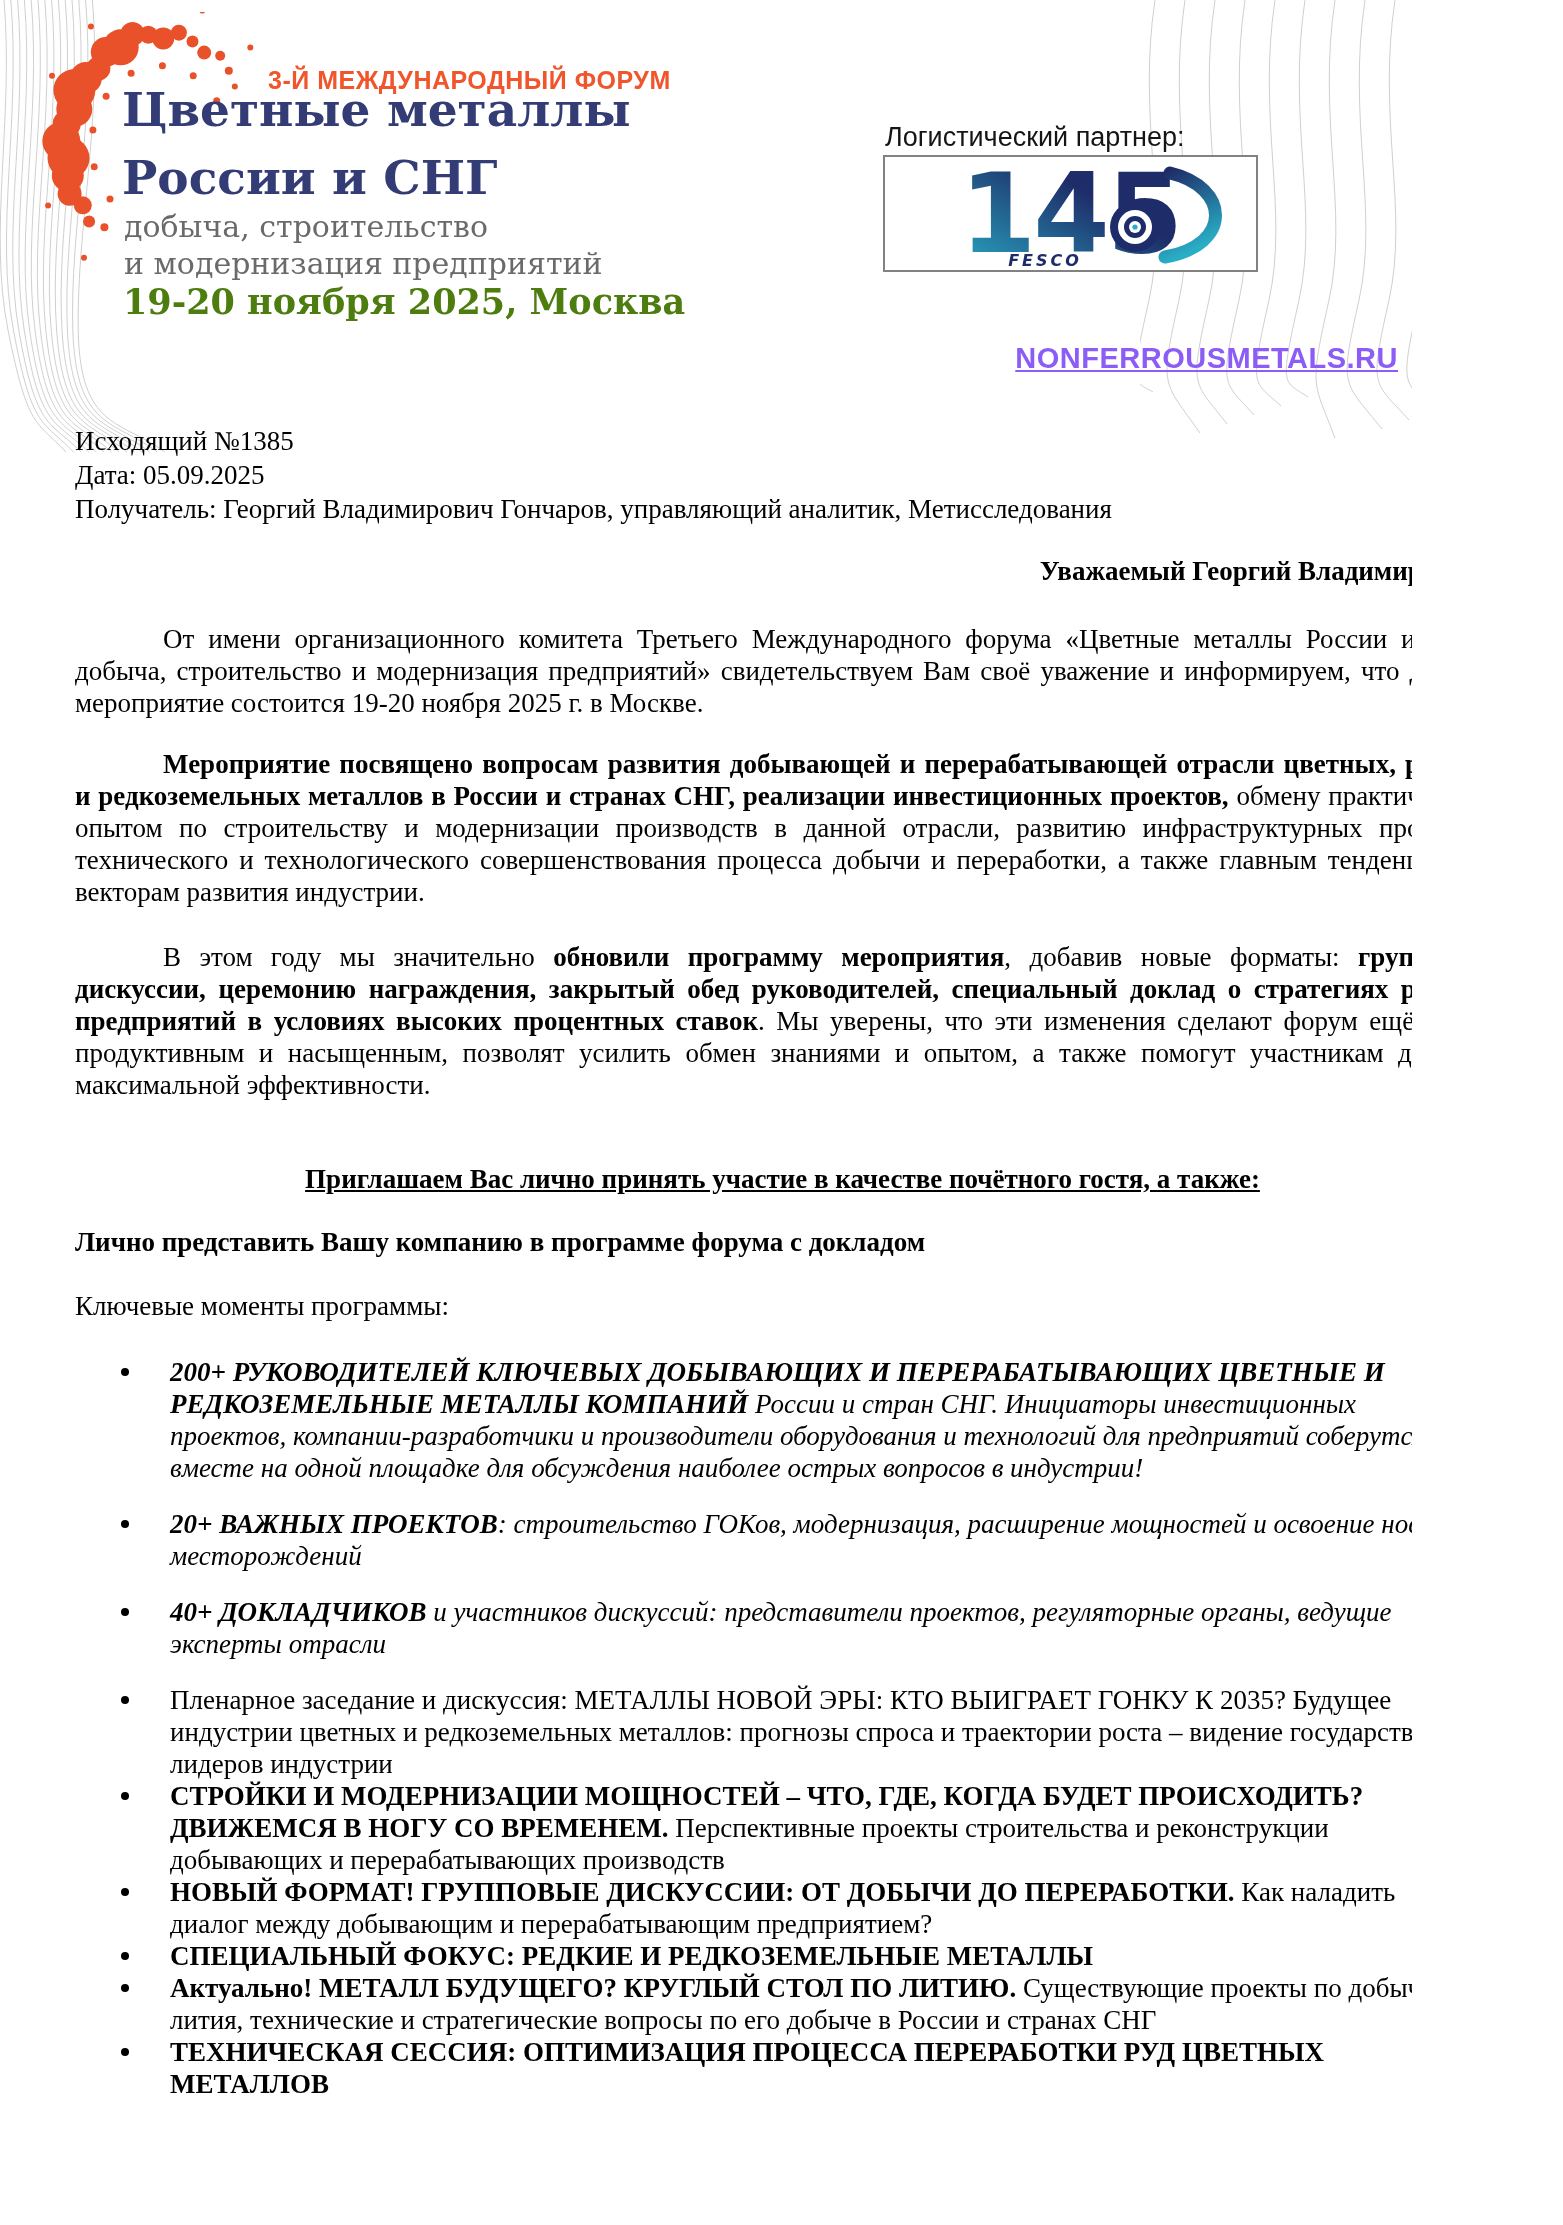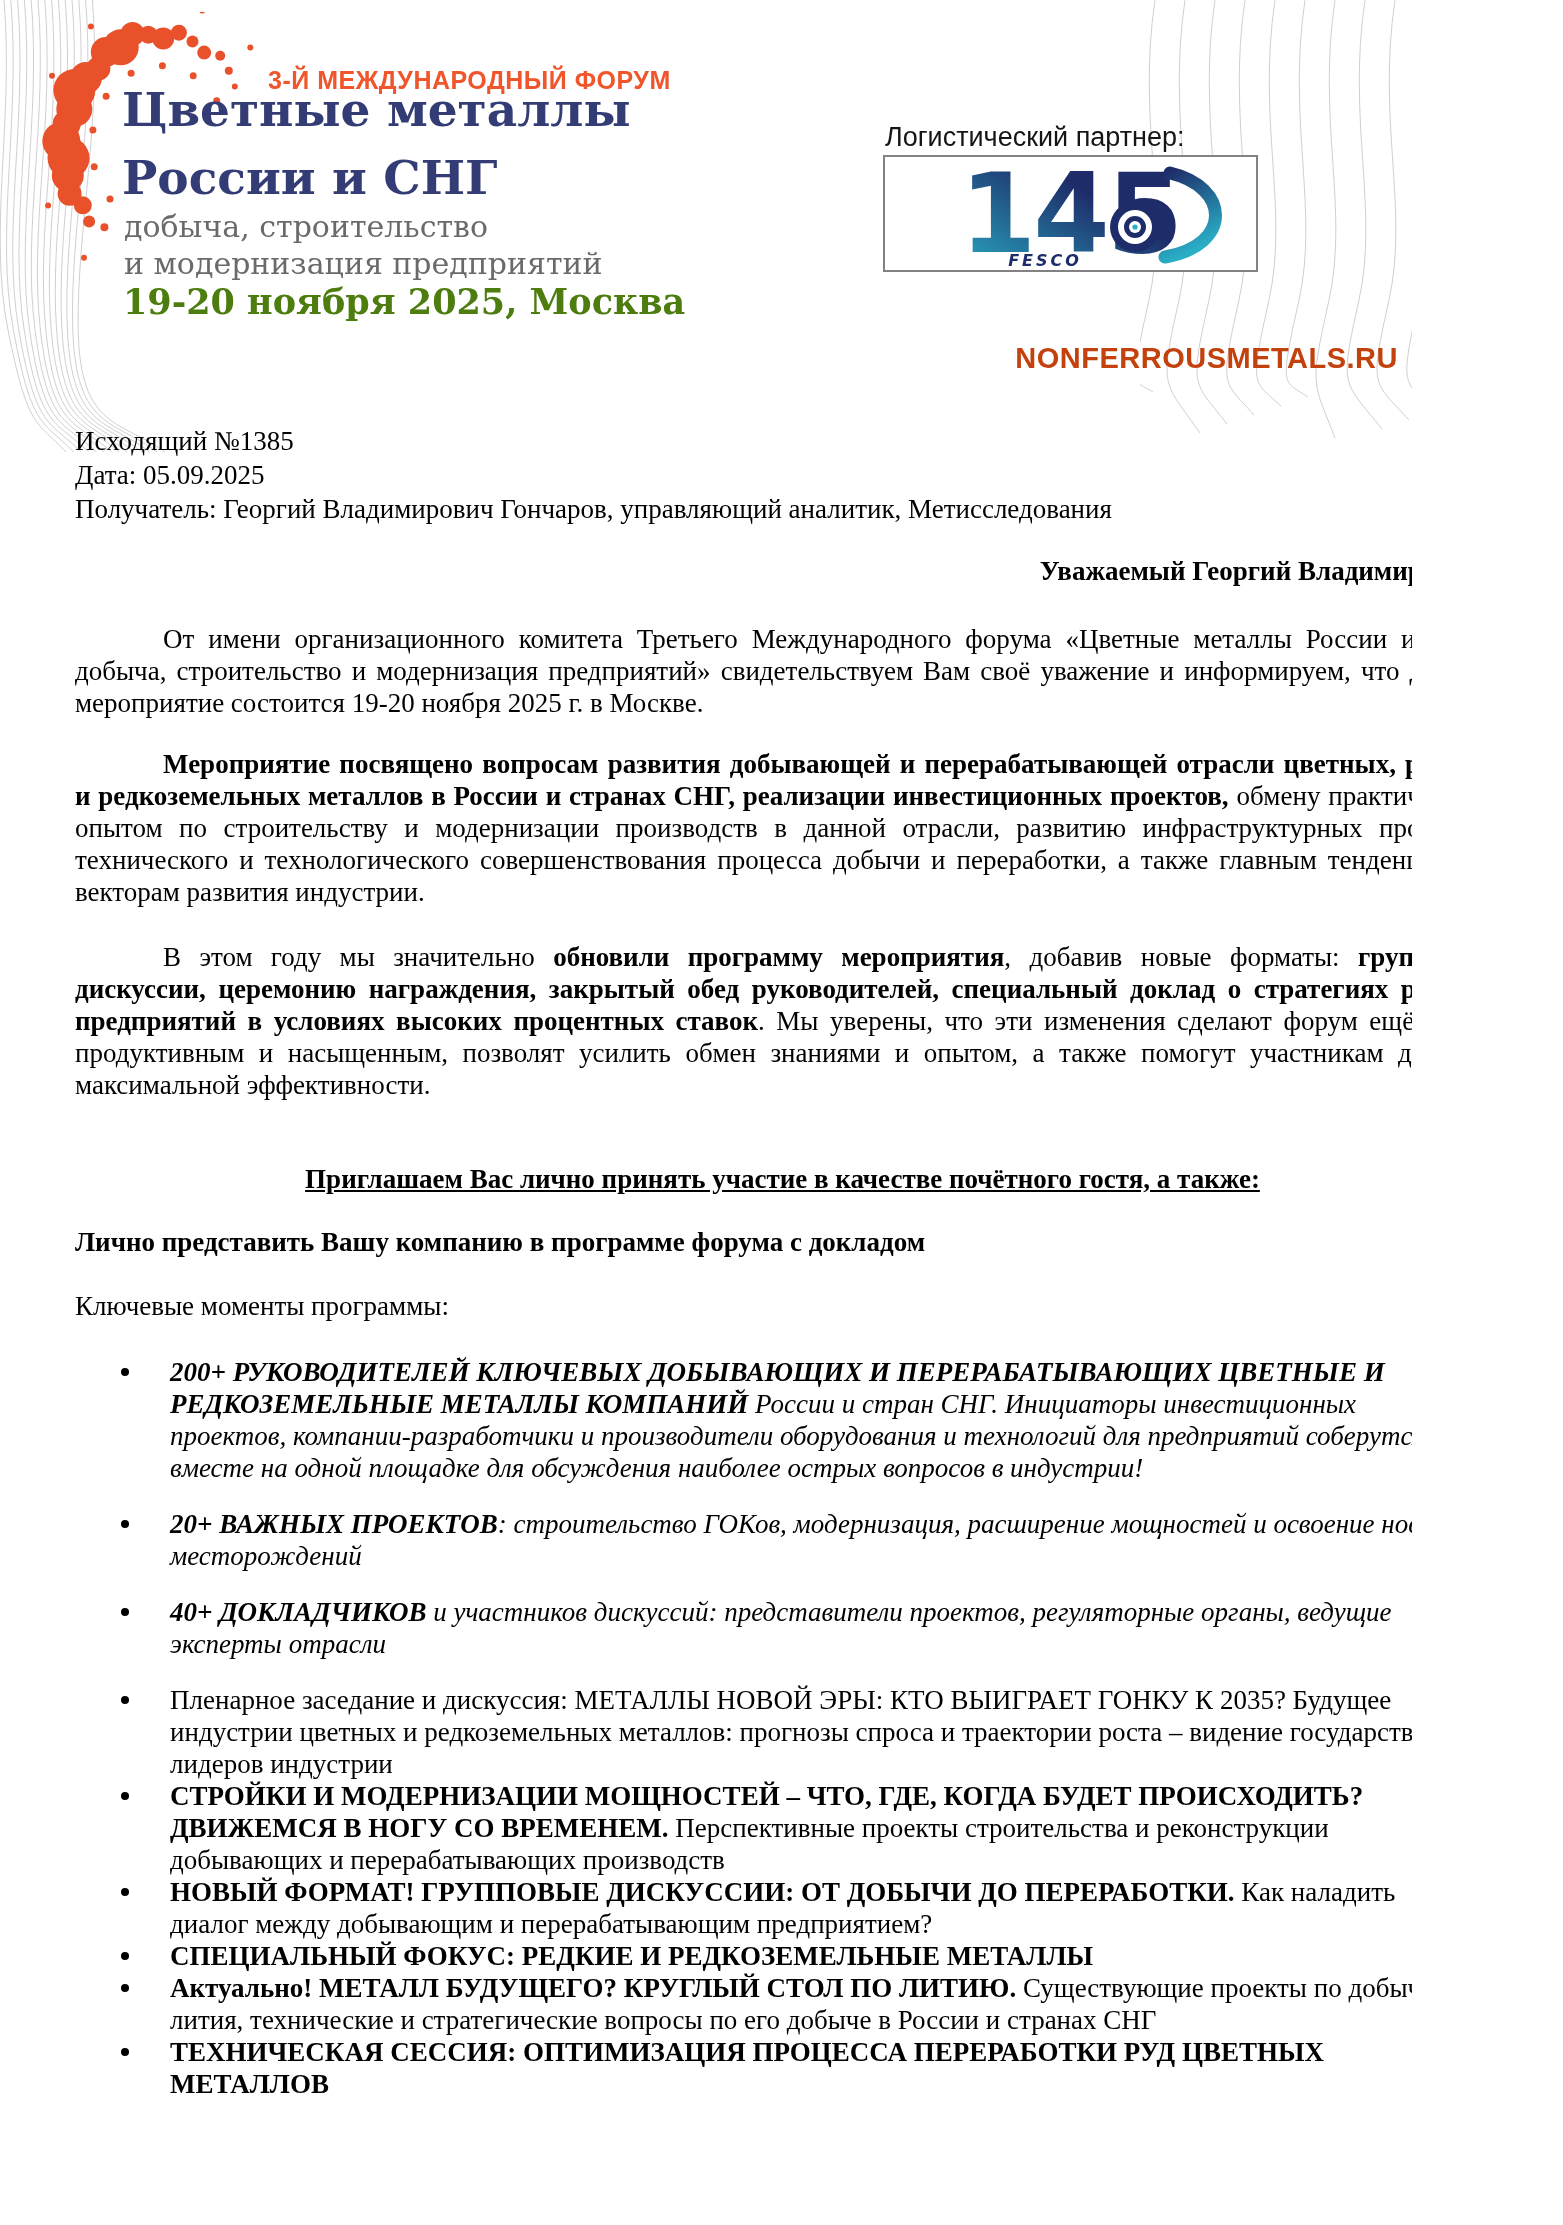--- a/index.html
+++ b/index.html
@@ -22,21 +22,21 @@
             line-height:37px;color:#6A6A6A;white-space:nowrap;}
   .subtitle.s1{top:208px;}
   .subtitle.s2{top:245px;}
   .date-loc{position:absolute;left:123px;top:281px;font-family:"DejaVu Serif",serif;
             font-weight:bold;font-size:35px;color:#4d7c0f;white-space:nowrap;}
   .partner-label{position:absolute;left:885px;top:122px;font-family:"Liberation Sans",sans-serif;
                  font-size:27px;color:#151515;white-space:nowrap;}
   .partner-box{position:absolute;left:883px;top:155px;width:375px;height:117px;background:#fff;
                border:2px solid #828282;box-sizing:border-box;}
   .website{position:absolute;right:14px;top:342px;font-family:"Liberation Sans",sans-serif;
-           font-weight:bold;font-size:29px;letter-spacing:.5px;color:#c2410c;white-space:nowrap;}
+           font-weight:bold;font-size:29px;letter-spacing:.5px;color:#8b5cf6;white-space:nowrap;text-decoration:underline;}
   
   .letter{position:absolute;left:75px;top:424px;width:1415px;font-size:27px;}
   .meta div{line-height:34px;}
   .greeting{margin:29px 0 0;text-align:right;font-weight:bold;line-height:32px;}
   #paras p{margin:0;text-align:justify;text-indent:88px;line-height:32px;}
   #paras p:nth-child(1){margin-top:36px;}
   #paras p:nth-child(2){margin-top:29px;}
   #paras p:nth-child(3){margin-top:33px;}
   .b{font-weight:bold;}
   .invite{margin:62px 0 0;text-align:center;font-weight:bold;text-decoration:underline;line-height:32px;}

